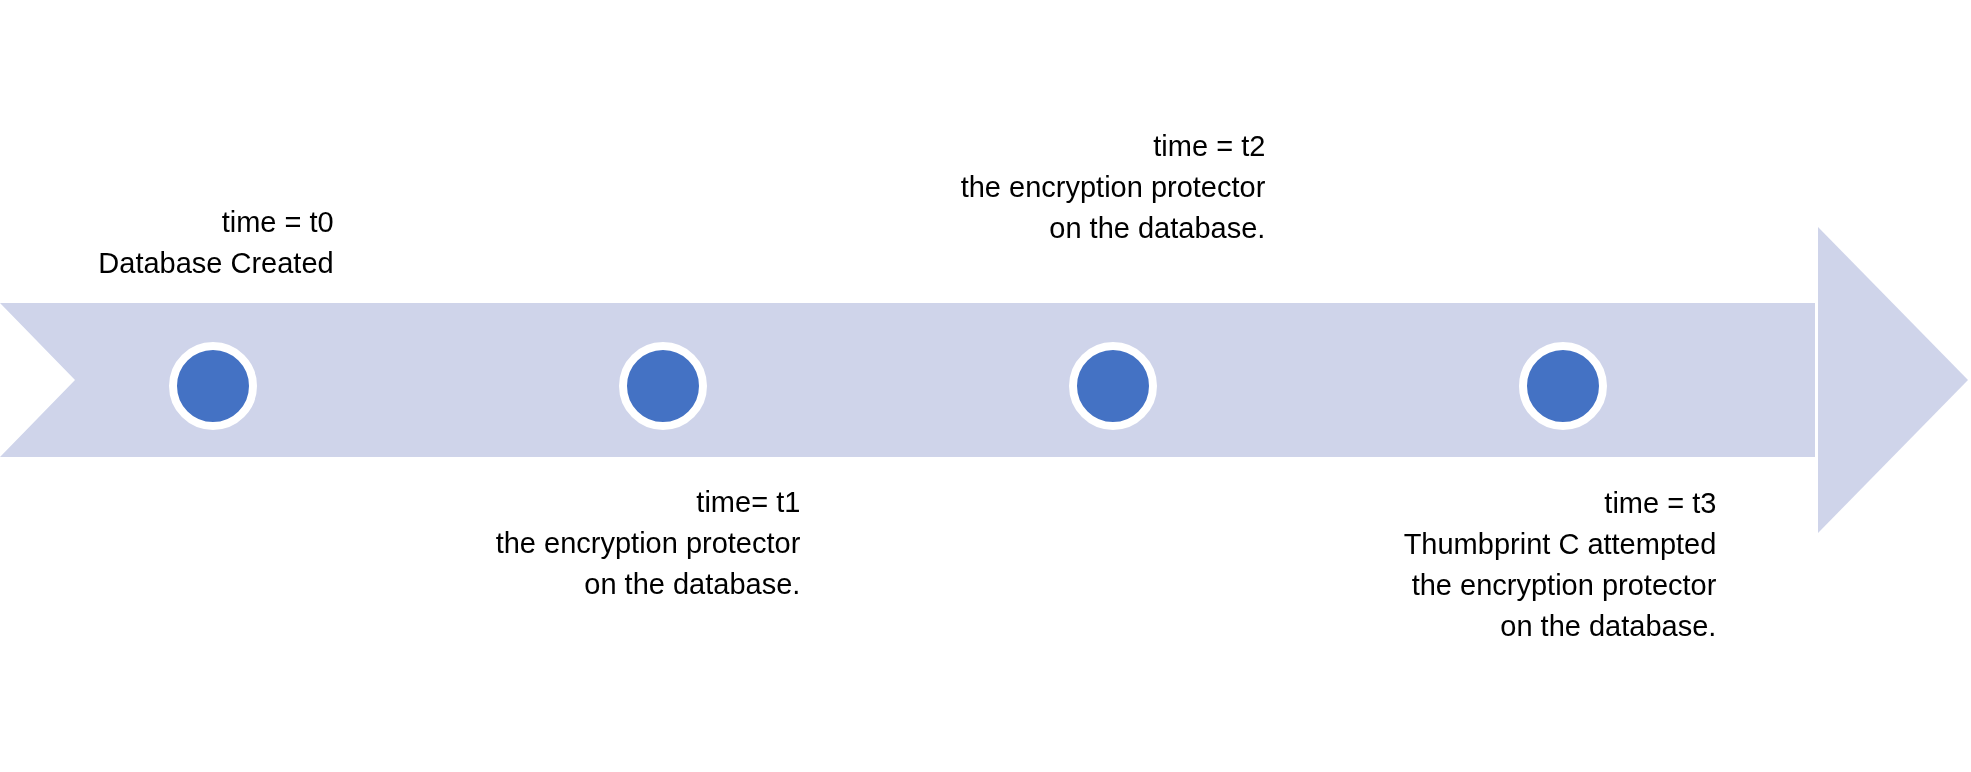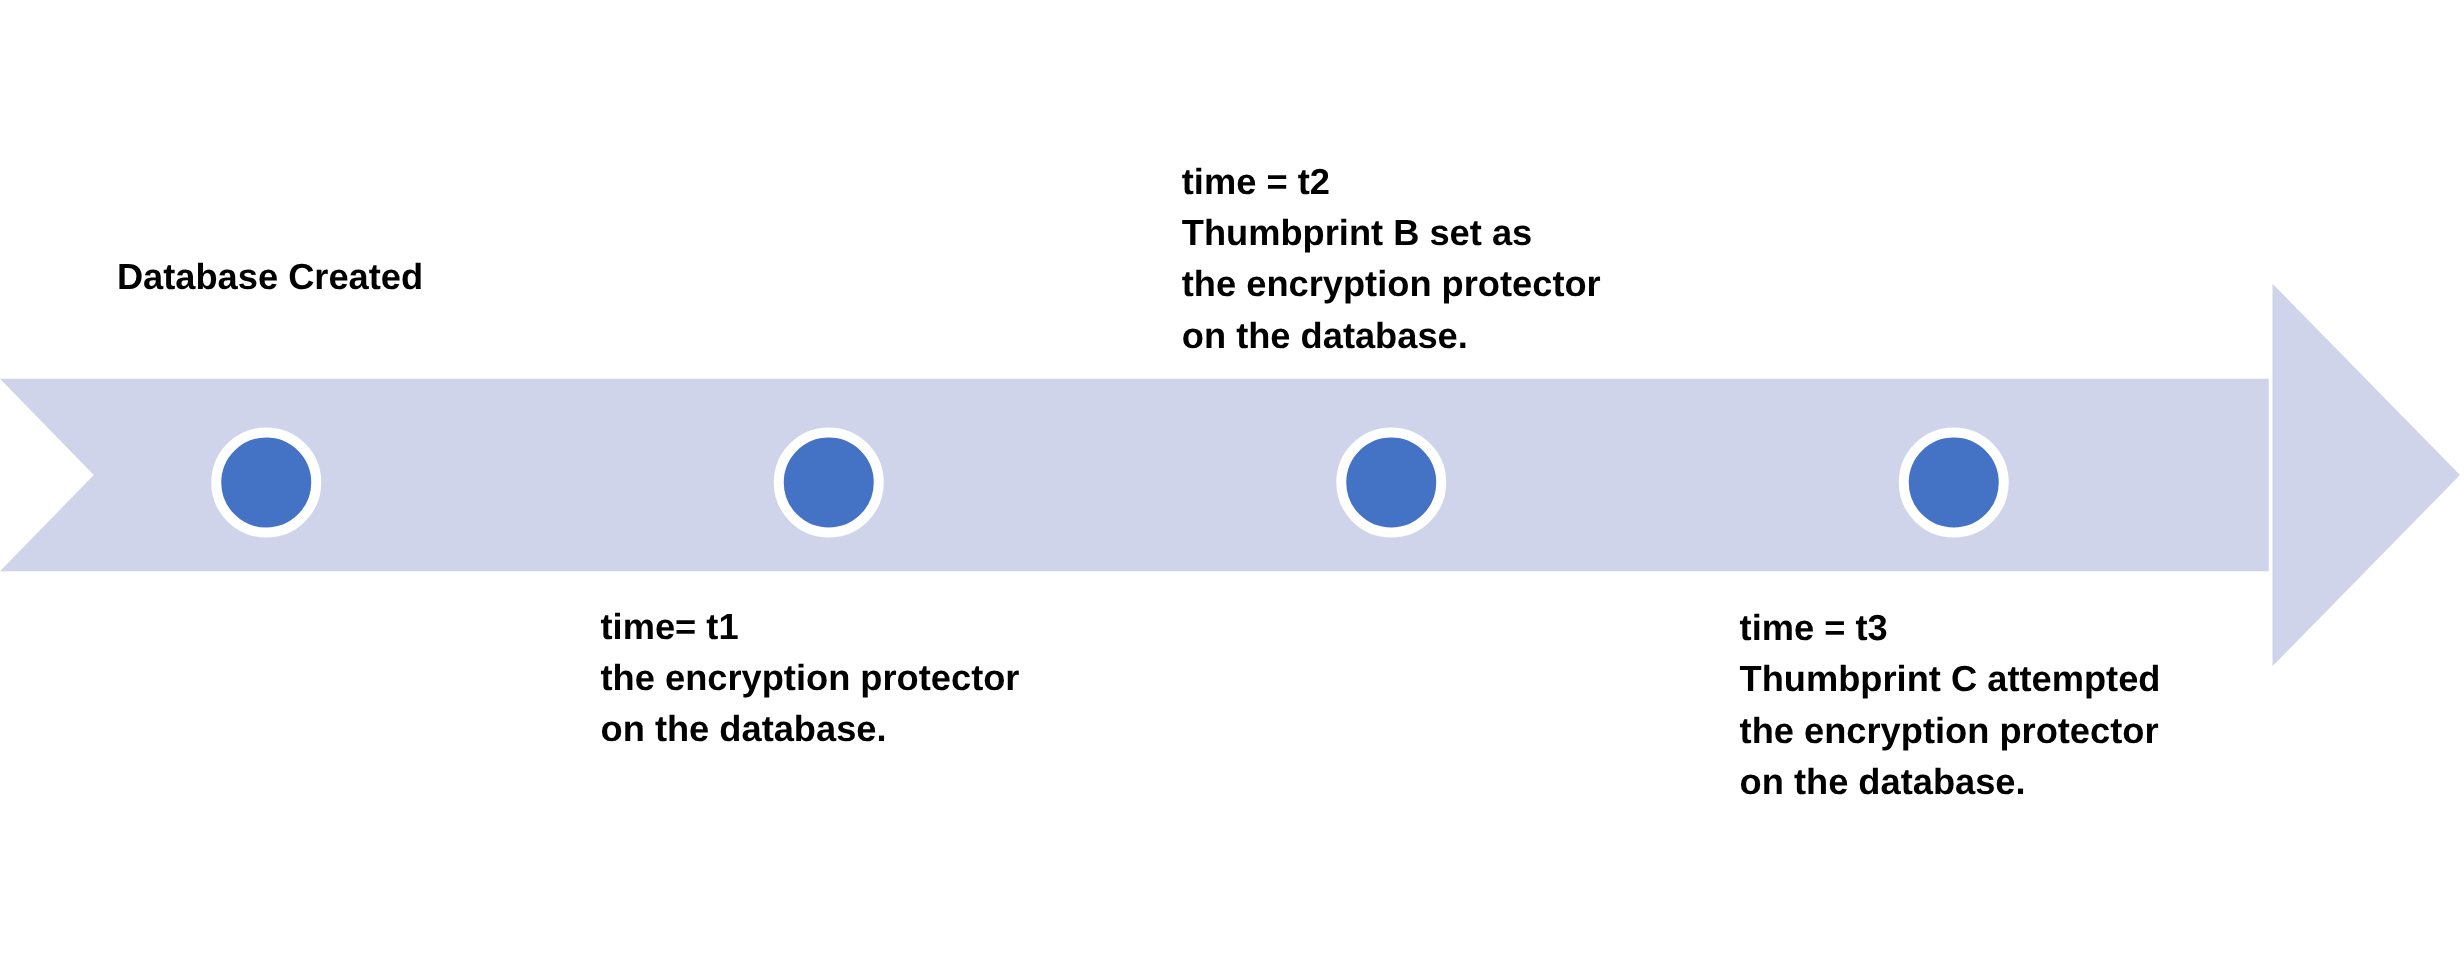--- a/index.html
+++ b/index.html
@@ -29,57 +29,56 @@
     width: 72px;
     height: 72px;
     box-sizing: content-box;
     border-radius: 50%;
     background: var(--dot-fill, #4472C4);
     border: 8px solid var(--dot-ring, #ffffff);
   }
   .event-label {
     position: absolute;
     transform: translateX(-50%);
-    text-align: left;
+    text-align: right;
     font-size: 29px;
     line-height: 41px;
     white-space: nowrap;
-    font-weight: bold;
   }
 </style>
 </head>
 <body>
 
 <div class="canvas">
 
   <svg class="arrow-svg" width="1971" height="772" viewBox="0 0 1971 772">
 
     <polygon points="0,303 1815,303 1815,457 0,457 75,380" fill="var(--arrow-fill, #CFD4EA)"></polygon>
 
     <polygon points="1818,227 1968,380 1818,533" fill="var(--arrow-fill, #CFD4EA)"></polygon>
   </svg>
 
   <div class="milestone-dot" style="left:169px"></div>
   <div class="milestone-dot" style="left:619px"></div>
   <div class="milestone-dot" style="left:1069px"></div>
   <div class="milestone-dot" style="left:1519px"></div>
 
   <div class="event-label" style="left:216px; top:202px">
+    <div>time = t0</div>
     <div>Database Created</div>
   </div>
 
   <div class="event-label" style="left:648px; top:482px">
     <div>time= t1</div>
     <div>the encryption protector</div>
     <div>on the database.</div>
   </div>
 
   <div class="event-label" style="left:1113px; top:126px">
     <div>time = t2</div>
-    <div>Thumbprint B set as</div>
     <div>the encryption protector</div>
     <div>on the database.</div>
   </div>
 
   <div class="event-label" style="left:1560px; top:483px">
     <div>time = t3</div>
     <div>Thumbprint C attempted</div>
     <div>the encryption protector</div>
     <div>on the database.</div>
   </div>

